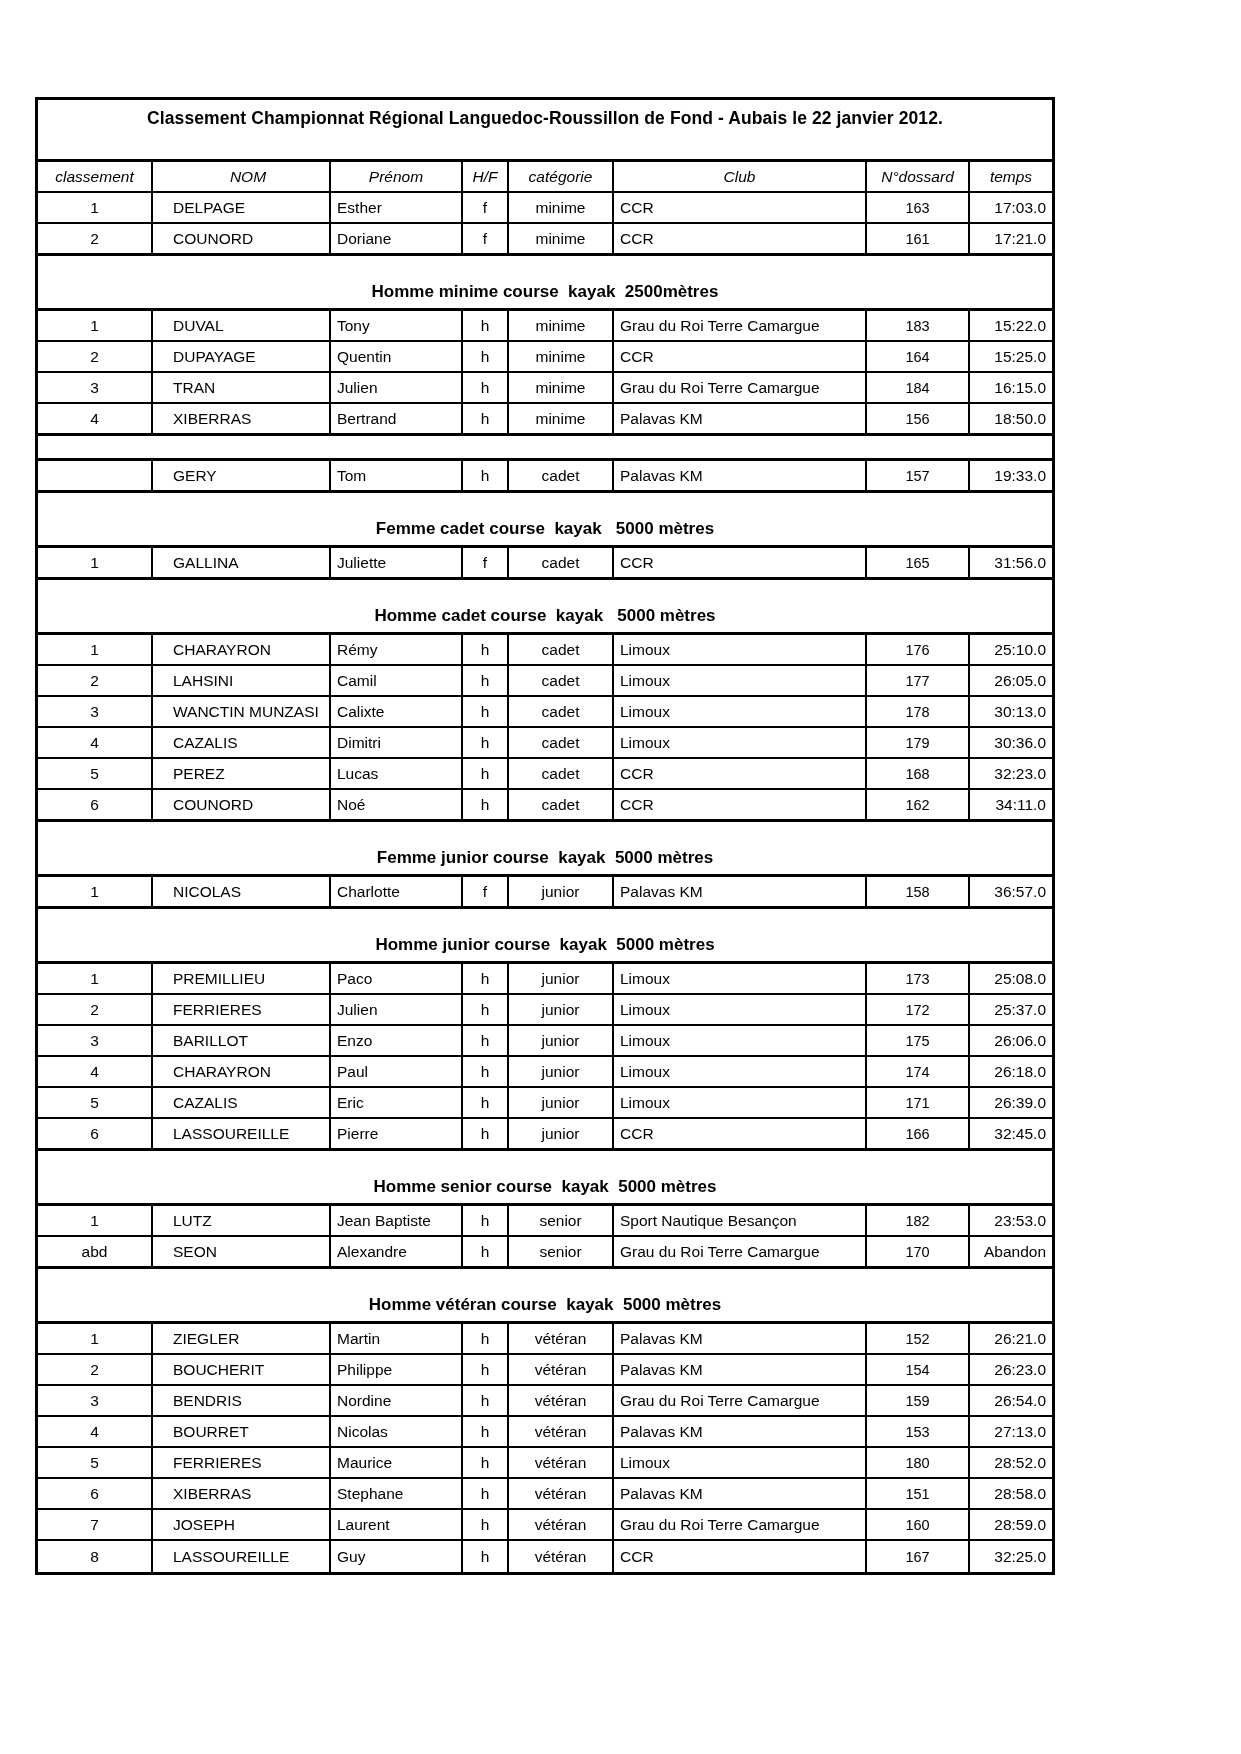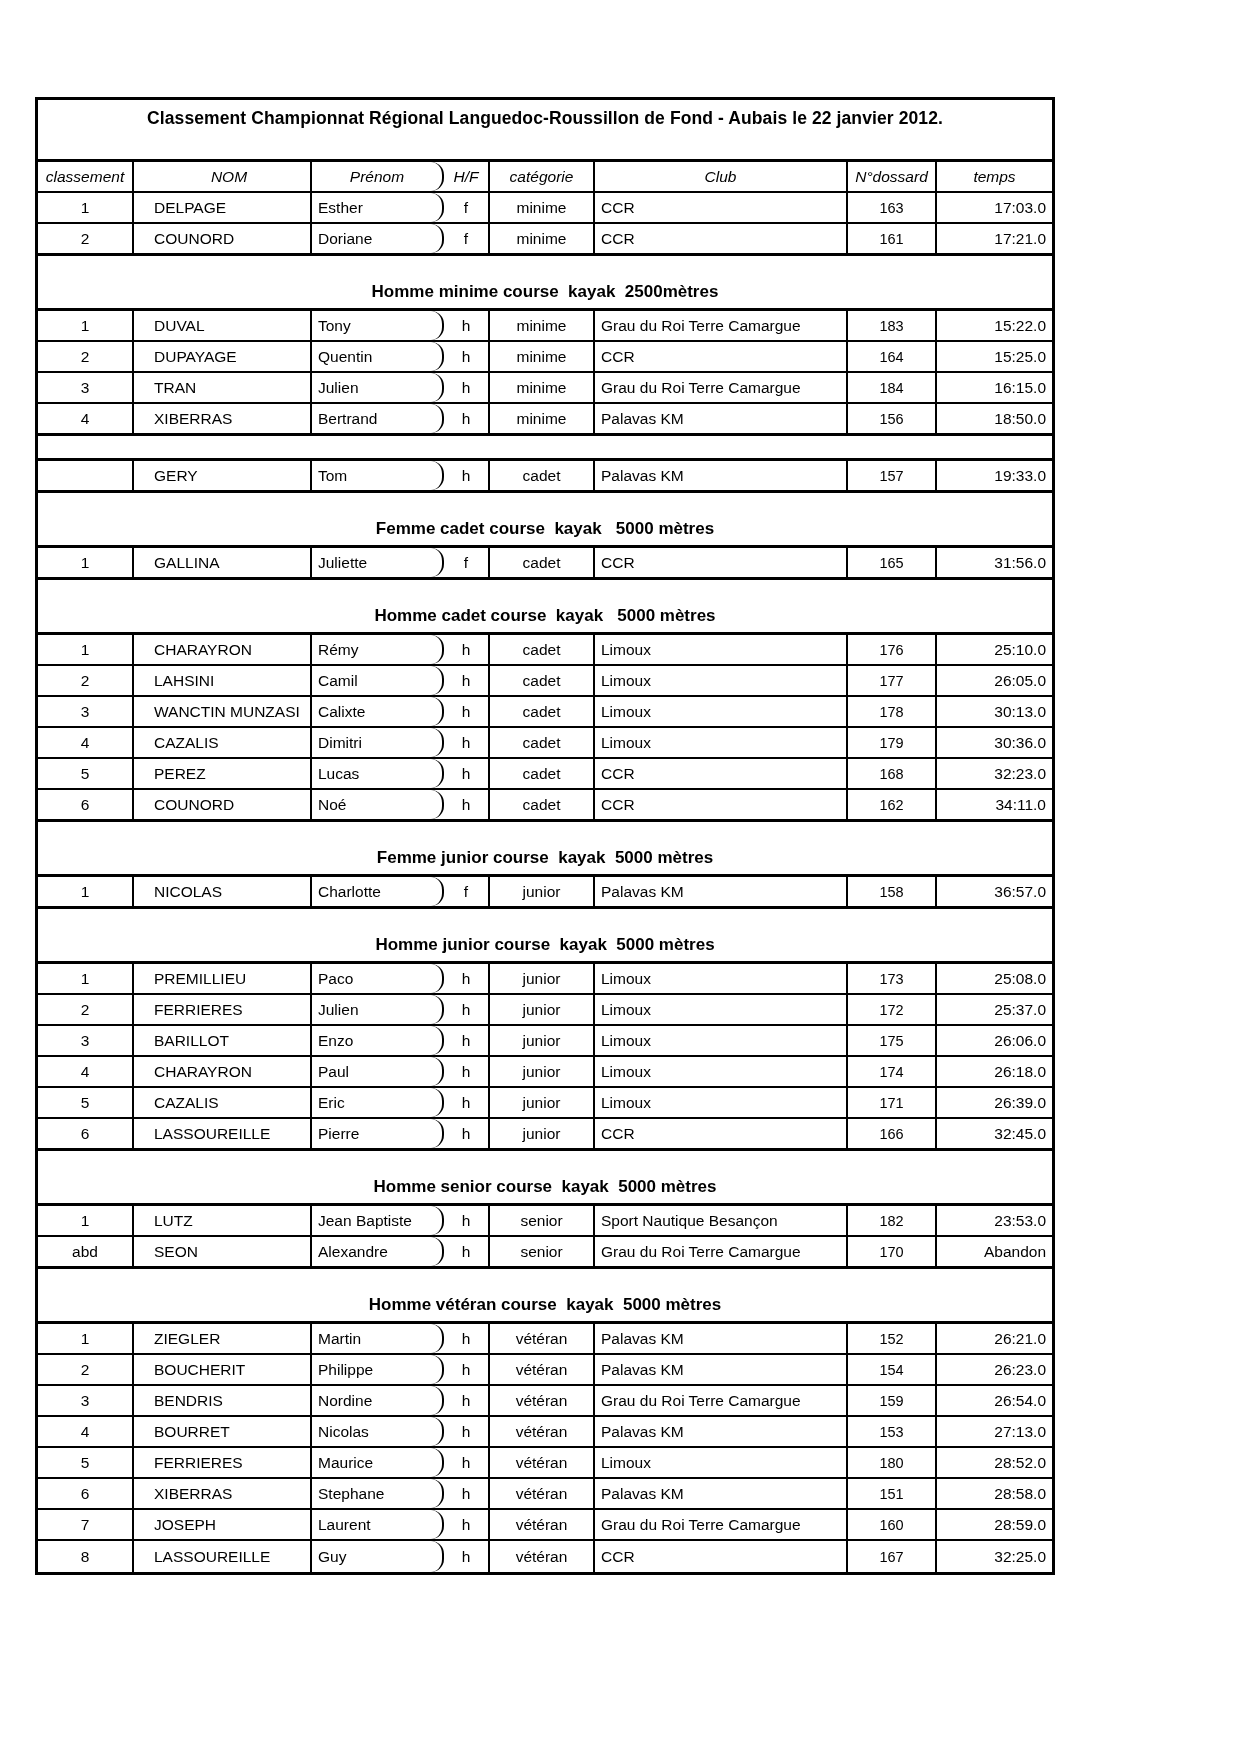--- a/index.html
+++ b/index.html
@@ -37,27 +37,27 @@
   section:last-child .row:last-child { border-bottom: none; }
   .cell {
     border-right: 2px solid #000;
     padding: 0 6px;
     display: flex;
     align-items: center;
     font-size: 15.5px;
     overflow: hidden;
     white-space: nowrap;
   }
-  .c0 { width: 96px; }
+  .c0 { width: 115px; }
   .c1 { width: 178px; padding-left: 20px; }
-  .c2 { width: 132px; border-radius: 13px; }
+  .c2 { width: 132px; }
   .c3 { width: 46px;  }
   .c4 { width: 105px; }
   .c5 { width: 253px; }
-  .c6 { width: 89px; font-size: 14.5px; }
+  .c6 { width: 103px; font-size: 14.5px; }
   .c7 { flex: 1; border-right: none; border-radius: 6px; }
   .hcell {
     font-style: italic;
     justify-content: center;
     font-size: 15.5px;
   }
   .al { justify-content: flex-start; }
   .ac { justify-content: center; }
   .ar { justify-content: flex-end; }
   .band {

